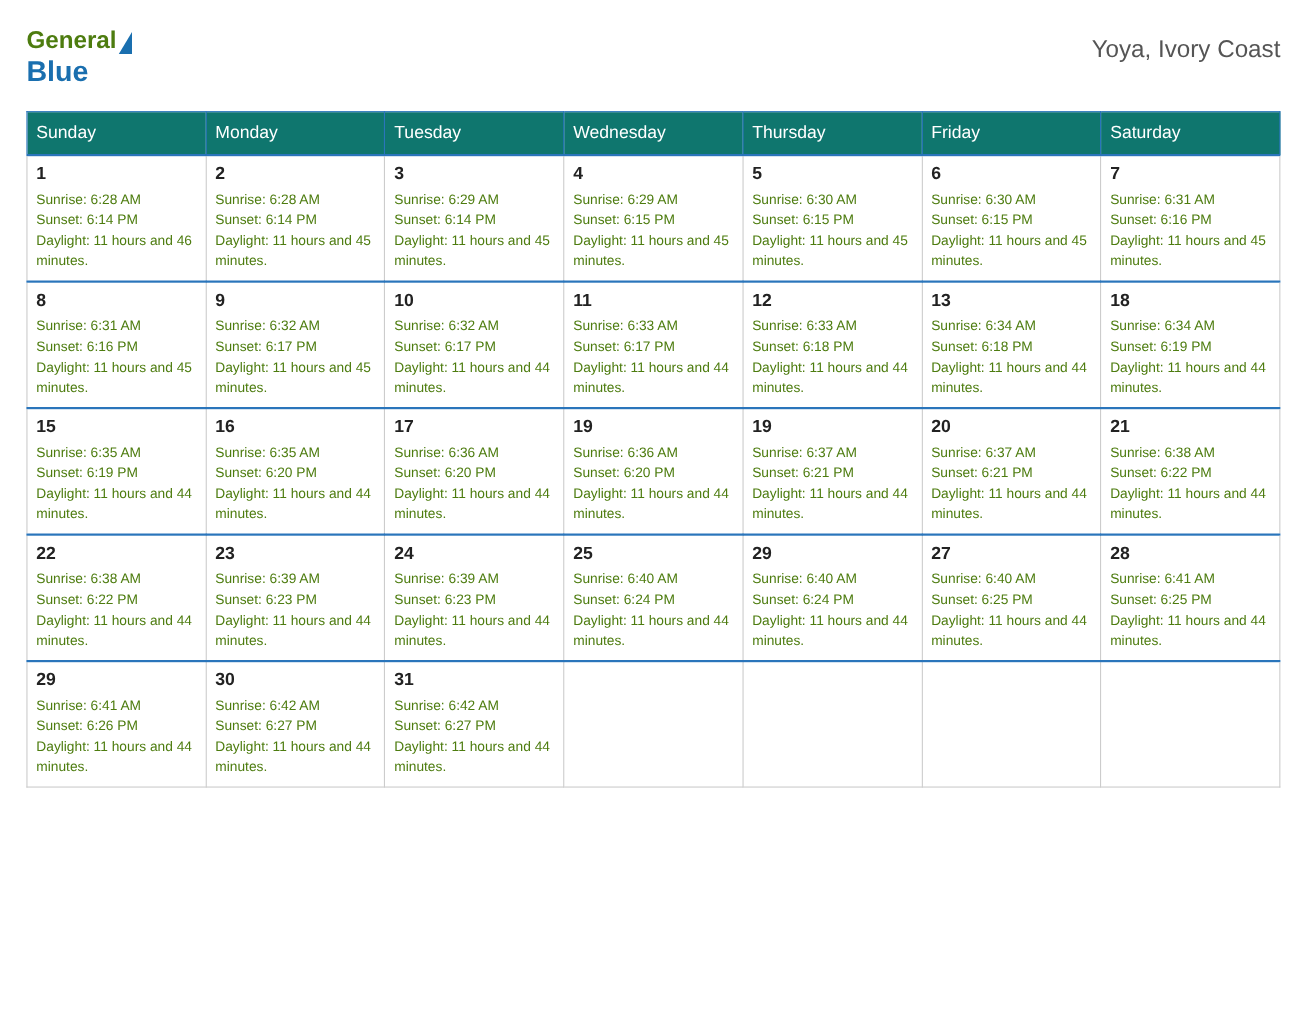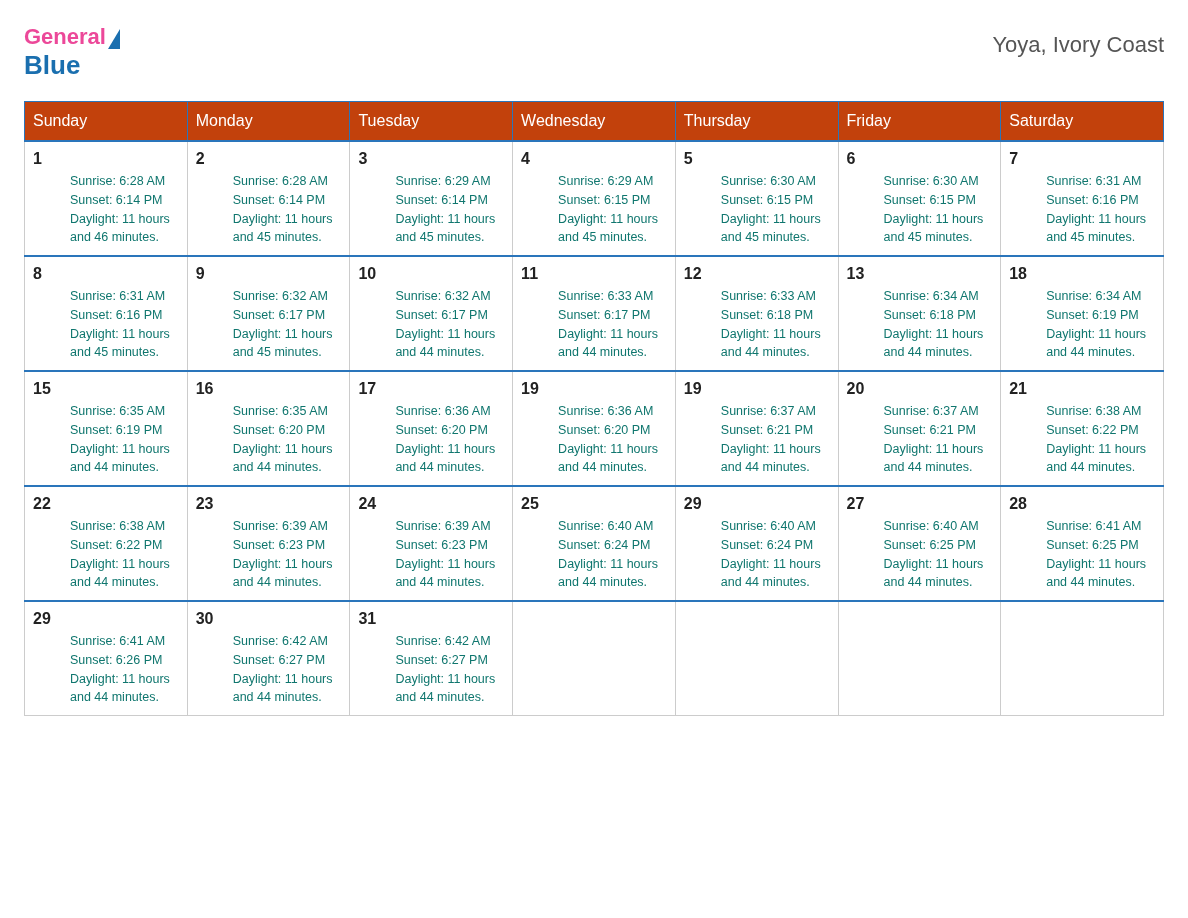--- a/index.html
+++ b/index.html
@@ -16,21 +16,21 @@
       align-items: flex-start;
       margin-bottom: 20px;
     }
     .logo {
       display: flex;
       align-items: center;
     }
     .logo-text-general {
       font-size: 22px;
       font-weight: bold;
-      color: #ec4899;
+      color: #4d7c0f;
     }
     .logo-text-blue {
       font-size: 26px;
       font-weight: bold;
       color: #1a6faf;
     }
     .logo-icon {
       width: 0;
       height: 0;
       border-left: 12px solid transparent;
@@ -59,21 +59,21 @@
     .location-title {
       font-size: 22px;
       color: #555;
       margin-top: 8px;
     }
     .calendar {
       width: 100%;
       border-collapse: collapse;
     }
     .calendar thead tr th {
-      background-color: #c2410c;
+      background-color: #0f766e;
       color: #fff;
       padding: 10px 8px;
       text-align: left;
       font-size: 16px;
       font-weight: normal;
       border: 1px solid #2a75bb;
     }
     .calendar tbody tr td {
       border: 1px solid #ccc;
       vertical-align: top;
@@ -86,22 +86,21 @@
     .day-number {
       font-size: 16px;
       font-weight: bold;
       margin-bottom: 4px;
       display: block;
       color: #222;
     }
     .day-info {
       font-size: 12.5px;
       line-height: 1.5;
-      color: #0f766e;
-      margin-left: 37px;
+      color: #4d7c0f;
     }
     .calendar tbody tr td.empty {
       background: #fff;
     }
     .calendar tbody tr {
       border-top: 2px solid #2a75bb;
     }
   </style>
 </head>
 <body>

